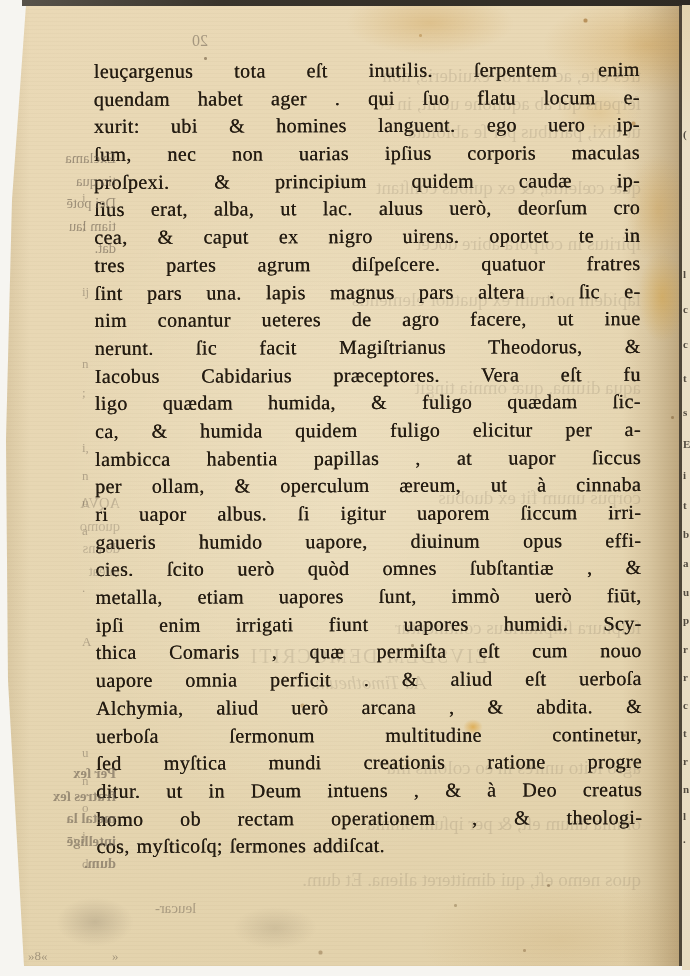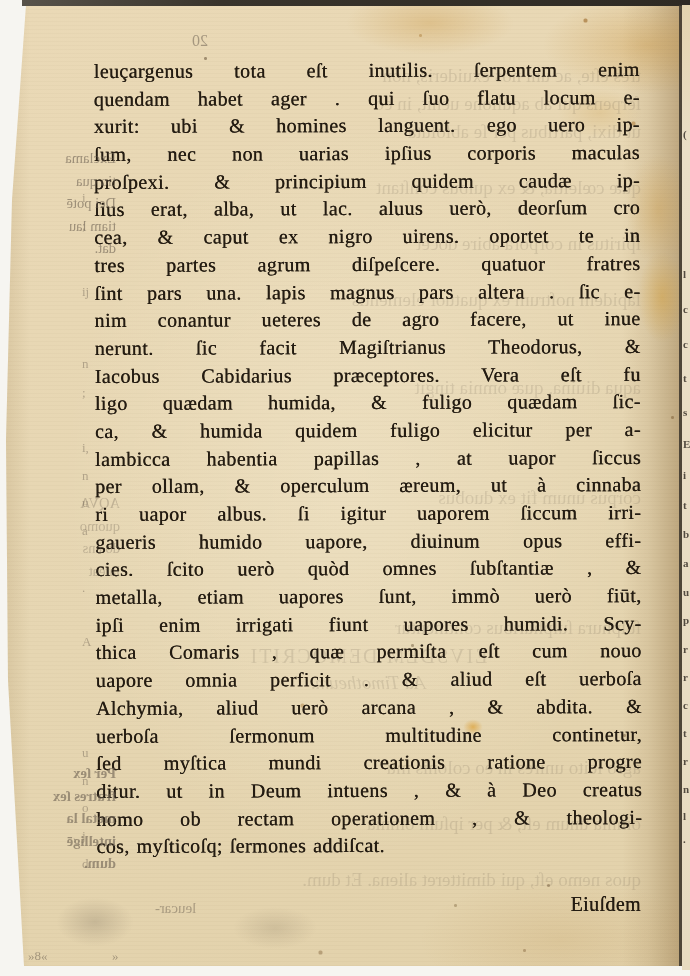--- a/index.html
+++ b/index.html
@@ -117,21 +117,20 @@
       <div class="tl">thica Comaris , quæ permiſta eſt cum nouo</div>
       <div class="tl">uapore omnia perficit . &amp; aliud eſt uerboſa</div>
       <div class="tl">Alchymia, aliud uerò arcana , &amp; abdita. &amp;</div>
       <div class="tl">uerboſa ſermonum multitudine continetur,</div>
       <div class="tl">ſed myſtica mundi creationis ratione progre</div>
       <div class="tl">ditur. ut in Deum intuens , &amp; à Deo creatus</div>
       <div class="tl">homo ob rectam operationem , &amp; theologi-</div>
       <div class="tl noj">cos, myſticoſq; ſermones addiſcat.</div>
     </div>
 
-  <div class="catchword">Eiuſdem</div>
 
   <div class="bleed" id="bleed-top">
       <div>Exclama</div>
       <div>tio qua</div>
       <div>Dei potē</div>
       <div>tiam lau</div>
       <div>dat.</div>
     </div>
   <div class="bleed" id="bleed-mid">
       <div>AQVA</div>

